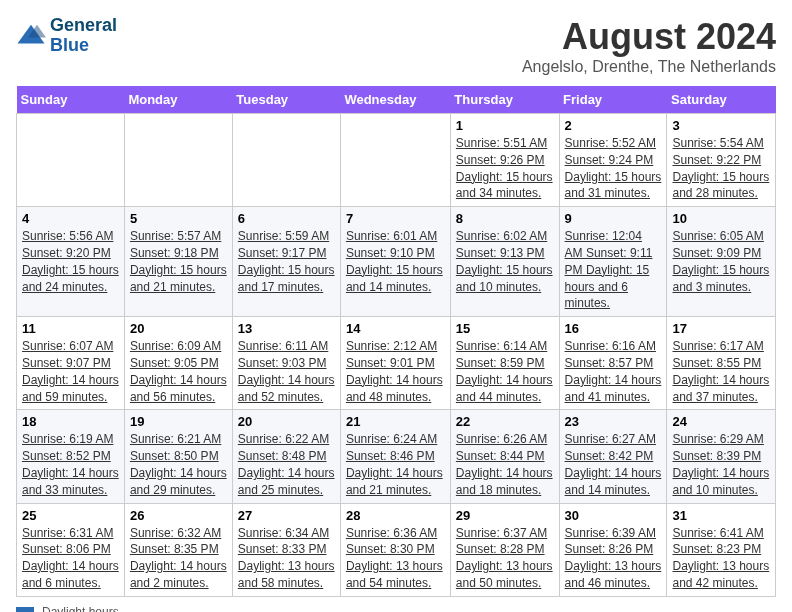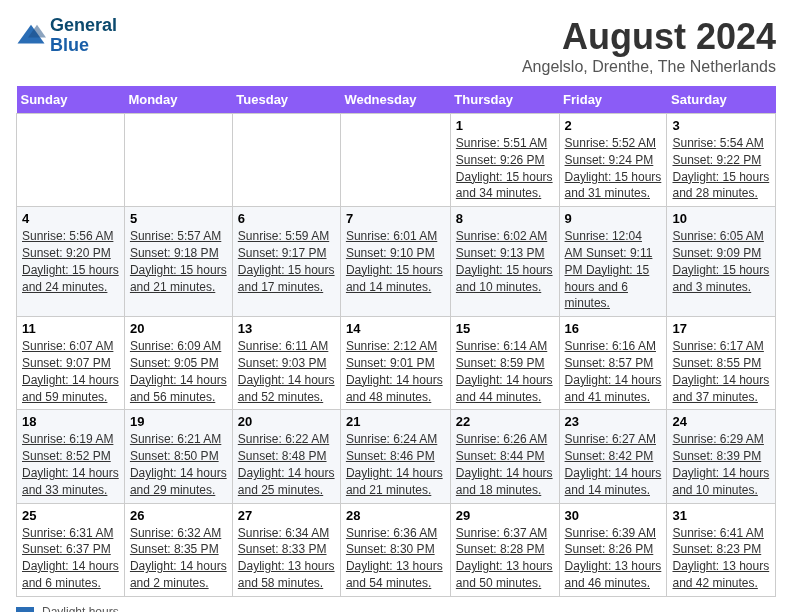--- a/index.html
+++ b/index.html
@@ -289,21 +289,21 @@
           <span class="day-number">24</span>
           <div class="day-info">Sunrise: 6:29 AM
 Sunset: 8:39 PM
 Daylight: 14 hours and 10 minutes.</div>
         </td>
       </tr>
       <tr>
         <td>
           <span class="day-number">25</span>
           <div class="day-info">Sunrise: 6:31 AM
-Sunset: 6:37 PM
+Sunset: 8:06 PM
 Daylight: 14 hours and 6 minutes.</div>
         </td>
         <td>
           <span class="day-number">26</span>
           <div class="day-info">Sunrise: 6:32 AM
 Sunset: 8:35 PM
 Daylight: 14 hours and 2 minutes.</div>
         </td>
         <td>
           <span class="day-number">27</span>

